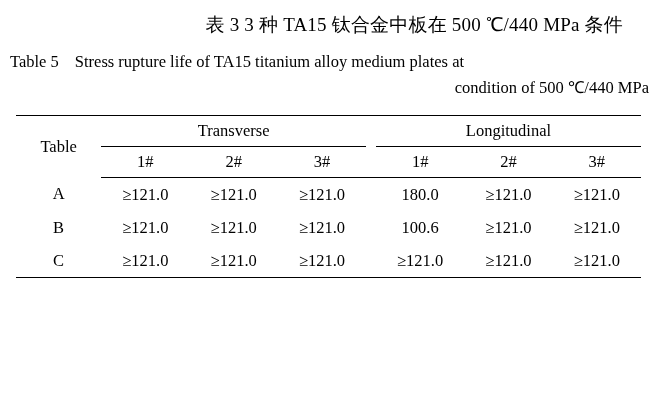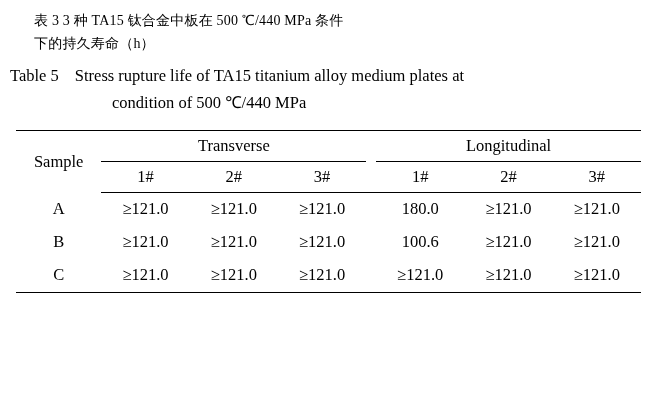--- a/index.html
+++ b/index.html
@@ -15,22 +15,22 @@
     overflow: hidden;
   }
   .page {
     position: relative;
     width: 657px;
     height: 415px;
     box-sizing: border-box;
     padding: 0;
   }
   .caption-zh {
-    text-align: left;
-    font-size: 14px;
+    text-align: right;
+    font-size: 19px;
     line-height: 1.62;
     margin: 10px 34px 0 34px;
     font-family: "Liberation Serif", serif;
   }
   .caption-zh .line1 {
     display: block;
     letter-spacing: 0.2px;
   }
   .caption-zh .line2 {
     display: block;
@@ -42,21 +42,21 @@
     margin: 8px 8px 0 8px;
     font-family: "Liberation Serif", serif;
   }
   .caption-en .line1 {
     display: block;
     text-align: left;
     padding-left: 2px;
   }
   .caption-en .line2 {
     display: block;
-    text-align: left;
+    text-align: right;
     padding-left: 104px;
   }
   .en-label {
     display: inline-block;
     padding-right: 16px;
   }
   table.data {
     border-collapse: collapse;
     width: 625px;
     margin: 13px auto 0 auto;
@@ -102,34 +102,33 @@
   .gap-col { width: 10px; }
   .first-body-row td { padding-top: 6px; }
 </style>
 </head>
 <body>
 
 <div class="page">
 
   <div class="caption-zh">
     <span class="line1">表 3    3 种 TA15 钛合金中板在 500 ℃/440 MPa 条件</span>
-    <span class="line2">下的持久寿命（h）</span>
   </div>
 
   <div class="caption-en">
     <span class="line1">
       <span class="en-label">Table 5</span><span>Stress rupture life of TA15 titanium alloy medium plates at</span>
     </span>
     <span class="line2">condition of 500 ℃/440 MPa</span>
   </div>
 
   <table class="data">
     <thead>
       <tr class="grp-head rule-top">
-        <th class="sample-cell" rowspan="2">Sample</th>
+        <th class="sample-cell" rowspan="2">Table</th>
         <th colspan="3" class="grp-underline">Transverse</th>
         <th class="gap-col"></th>
         <th colspan="3" class="grp-underline">Longitudinal</th>
       </tr>
       <tr class="sub-head rule-thin">
         <th class="col-v">1#</th>
         <th class="col-v">2#</th>
         <th class="col-v">3#</th>
         <th class="gap-col"></th>
         <th class="col-v">1#</th>

